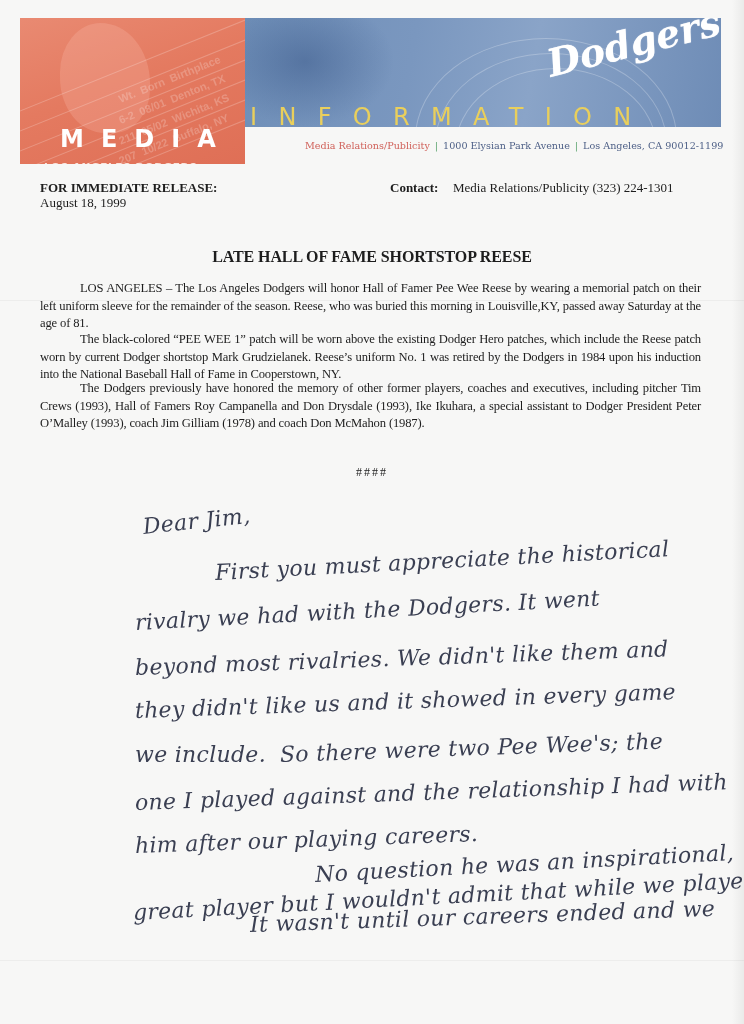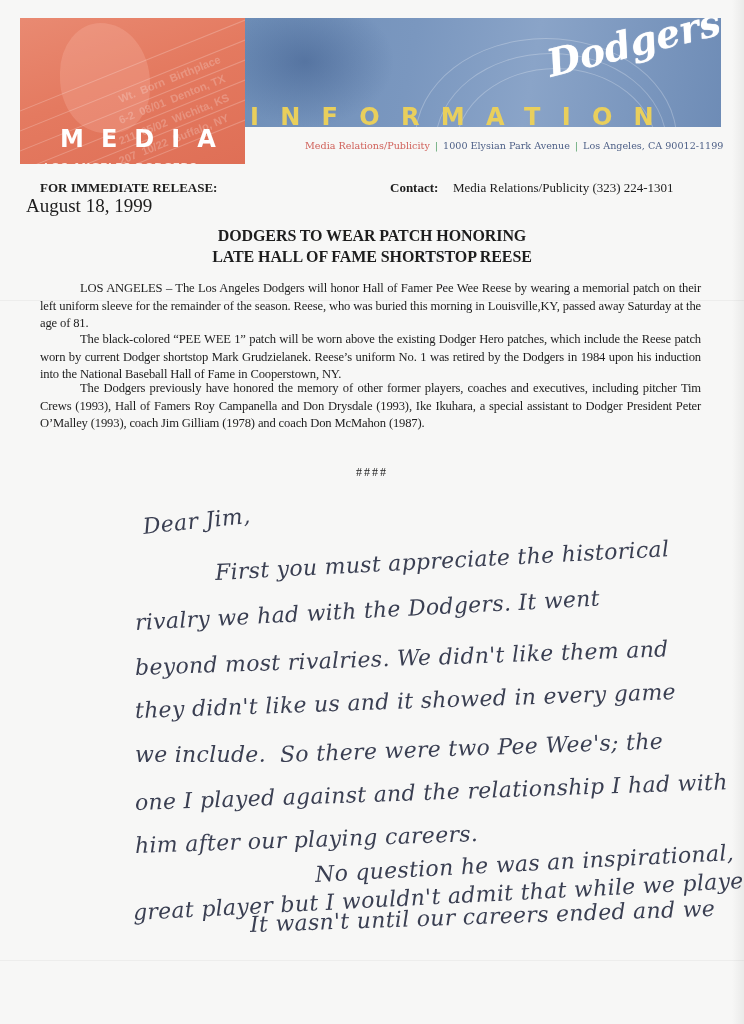--- a/index.html
+++ b/index.html
@@ -56,39 +56,39 @@
     position: absolute; border: 1px solid rgba(255,255,255,0.25); border-radius: 50%;
   }
   .dodgers-script {
     position: absolute; left: 300px; top: 2px;
     font-family: "DejaVu Serif", serif; font-style: italic; font-weight: bold;
     font-size: 38px; color: #fff; transform: rotate(-14deg);
     text-shadow: 0 0 1px rgba(255,255,255,0.7);
   }
   .info-word {
     position: absolute; left: 250px; top: 104px; width: 480px;
-    font-family: "DejaVu Sans", sans-serif; font-size: 24px; font-weight: bold;
+    font-family: "DejaVu Sans", sans-serif; font-size: 24px; font-weight: normal;
     color: #e9cf5c; letter-spacing: 21.3px; line-height: 26px; white-space: nowrap;
   }
   .contact-line {
     position: absolute; left: 269px;
     font-family: "DejaVu Serif", serif; font-size: 9.6px; color: #4d5f86;
     white-space: nowrap;
     margin-left: 36px;
   }
   .contact-line .red { color: #d0615a; }
   .contact-line .sep { color: #5aa36c; margin: 0 5px; }
 
   
   .release-label {
     position: absolute; left: 40px; top: 180px;
     font-size: 13px; font-weight: bold; color: #1d1d1d;
   }
   .release-date {
-    position: absolute; left: 26px; top: 195px; font-size: 19px;
+    position: absolute; left: 40px; top: 195px; font-size: 13px;
   }
   .contact-label {
     position: absolute; left: 390px; top: 180px; font-size: 13px; font-weight: bold;
   }
   .contact-value {
     position: absolute; left: 453px; top: 180px; font-size: 13px;
   }
   .headline {
     position: absolute; left: 0; width: 744px; text-align: center;
     font-size: 16px; font-weight: bold; letter-spacing: -0.1px;
@@ -150,21 +150,20 @@
 
   <div class="contact-line" style="top:140px">
     <span class="red">Media Relations/Publicity</span><span class="sep">|</span><span>1000 Elysian Park Avenue</span><span class="sep">|</span><span>Los Angeles, CA 90012-1199</span>
   </div>
 
   <div class="release-label">FOR IMMEDIATE RELEASE:</div>
   <div class="release-date">August 18, 1999</div>
   <div class="contact-label">Contact:</div>
   <div class="contact-value">Media Relations/Publicity (323) 224-1301</div>
 
-  <div class="headline" style="top:227px">DODGERS TO WEAR PATCH HONORING</div>
   <div class="headline" style="top:248px">LATE HALL OF FAME SHORTSTOP REESE</div>
 
   <div class="para" style="top:280px">LOS ANGELES – The Los Angeles Dodgers will honor Hall of Famer Pee Wee Reese by wearing a memorial patch on their left uniform sleeve for the remainder of the season. Reese, who was buried this morning in Louisville,KY, passed away Saturday at the age of 81.</div>
   <div class="para" style="top:331px">The black-colored “PEE WEE 1” patch will be worn above the existing Dodger Hero patches, which include the Reese patch worn by current Dodger shortstop Mark Grudzielanek. Reese’s uniform No. 1 was retired by the Dodgers in 1984 upon his induction into the National Baseball Hall of Fame in Cooperstown, NY.</div>
   <div class="para" style="top:380px">The Dodgers previously have honored the memory of other former players, coaches and executives, including pitcher Tim Crews (1993), Hall of Famers Roy Campanella and Don Drysdale (1993), Ike Ikuhara, a special assistant to Dodger President Peter O’Malley (1993), coach Jim Gilliam (1978) and coach Don McMahon (1987).</div>
   <div class="endmark">####</div>
 
   <div class="hw" style="left:143px;top:514px;transform:rotate(-6deg)">Dear Jim,</div>
   <div class="hw" style="left:215px;top:560px;transform:rotate(-3deg)">First you must appreciate the historical</div>
   <div class="hw" style="left:135px;top:610px;transform:rotate(-3deg)">rivalry we had with the Dodgers. It went</div>

